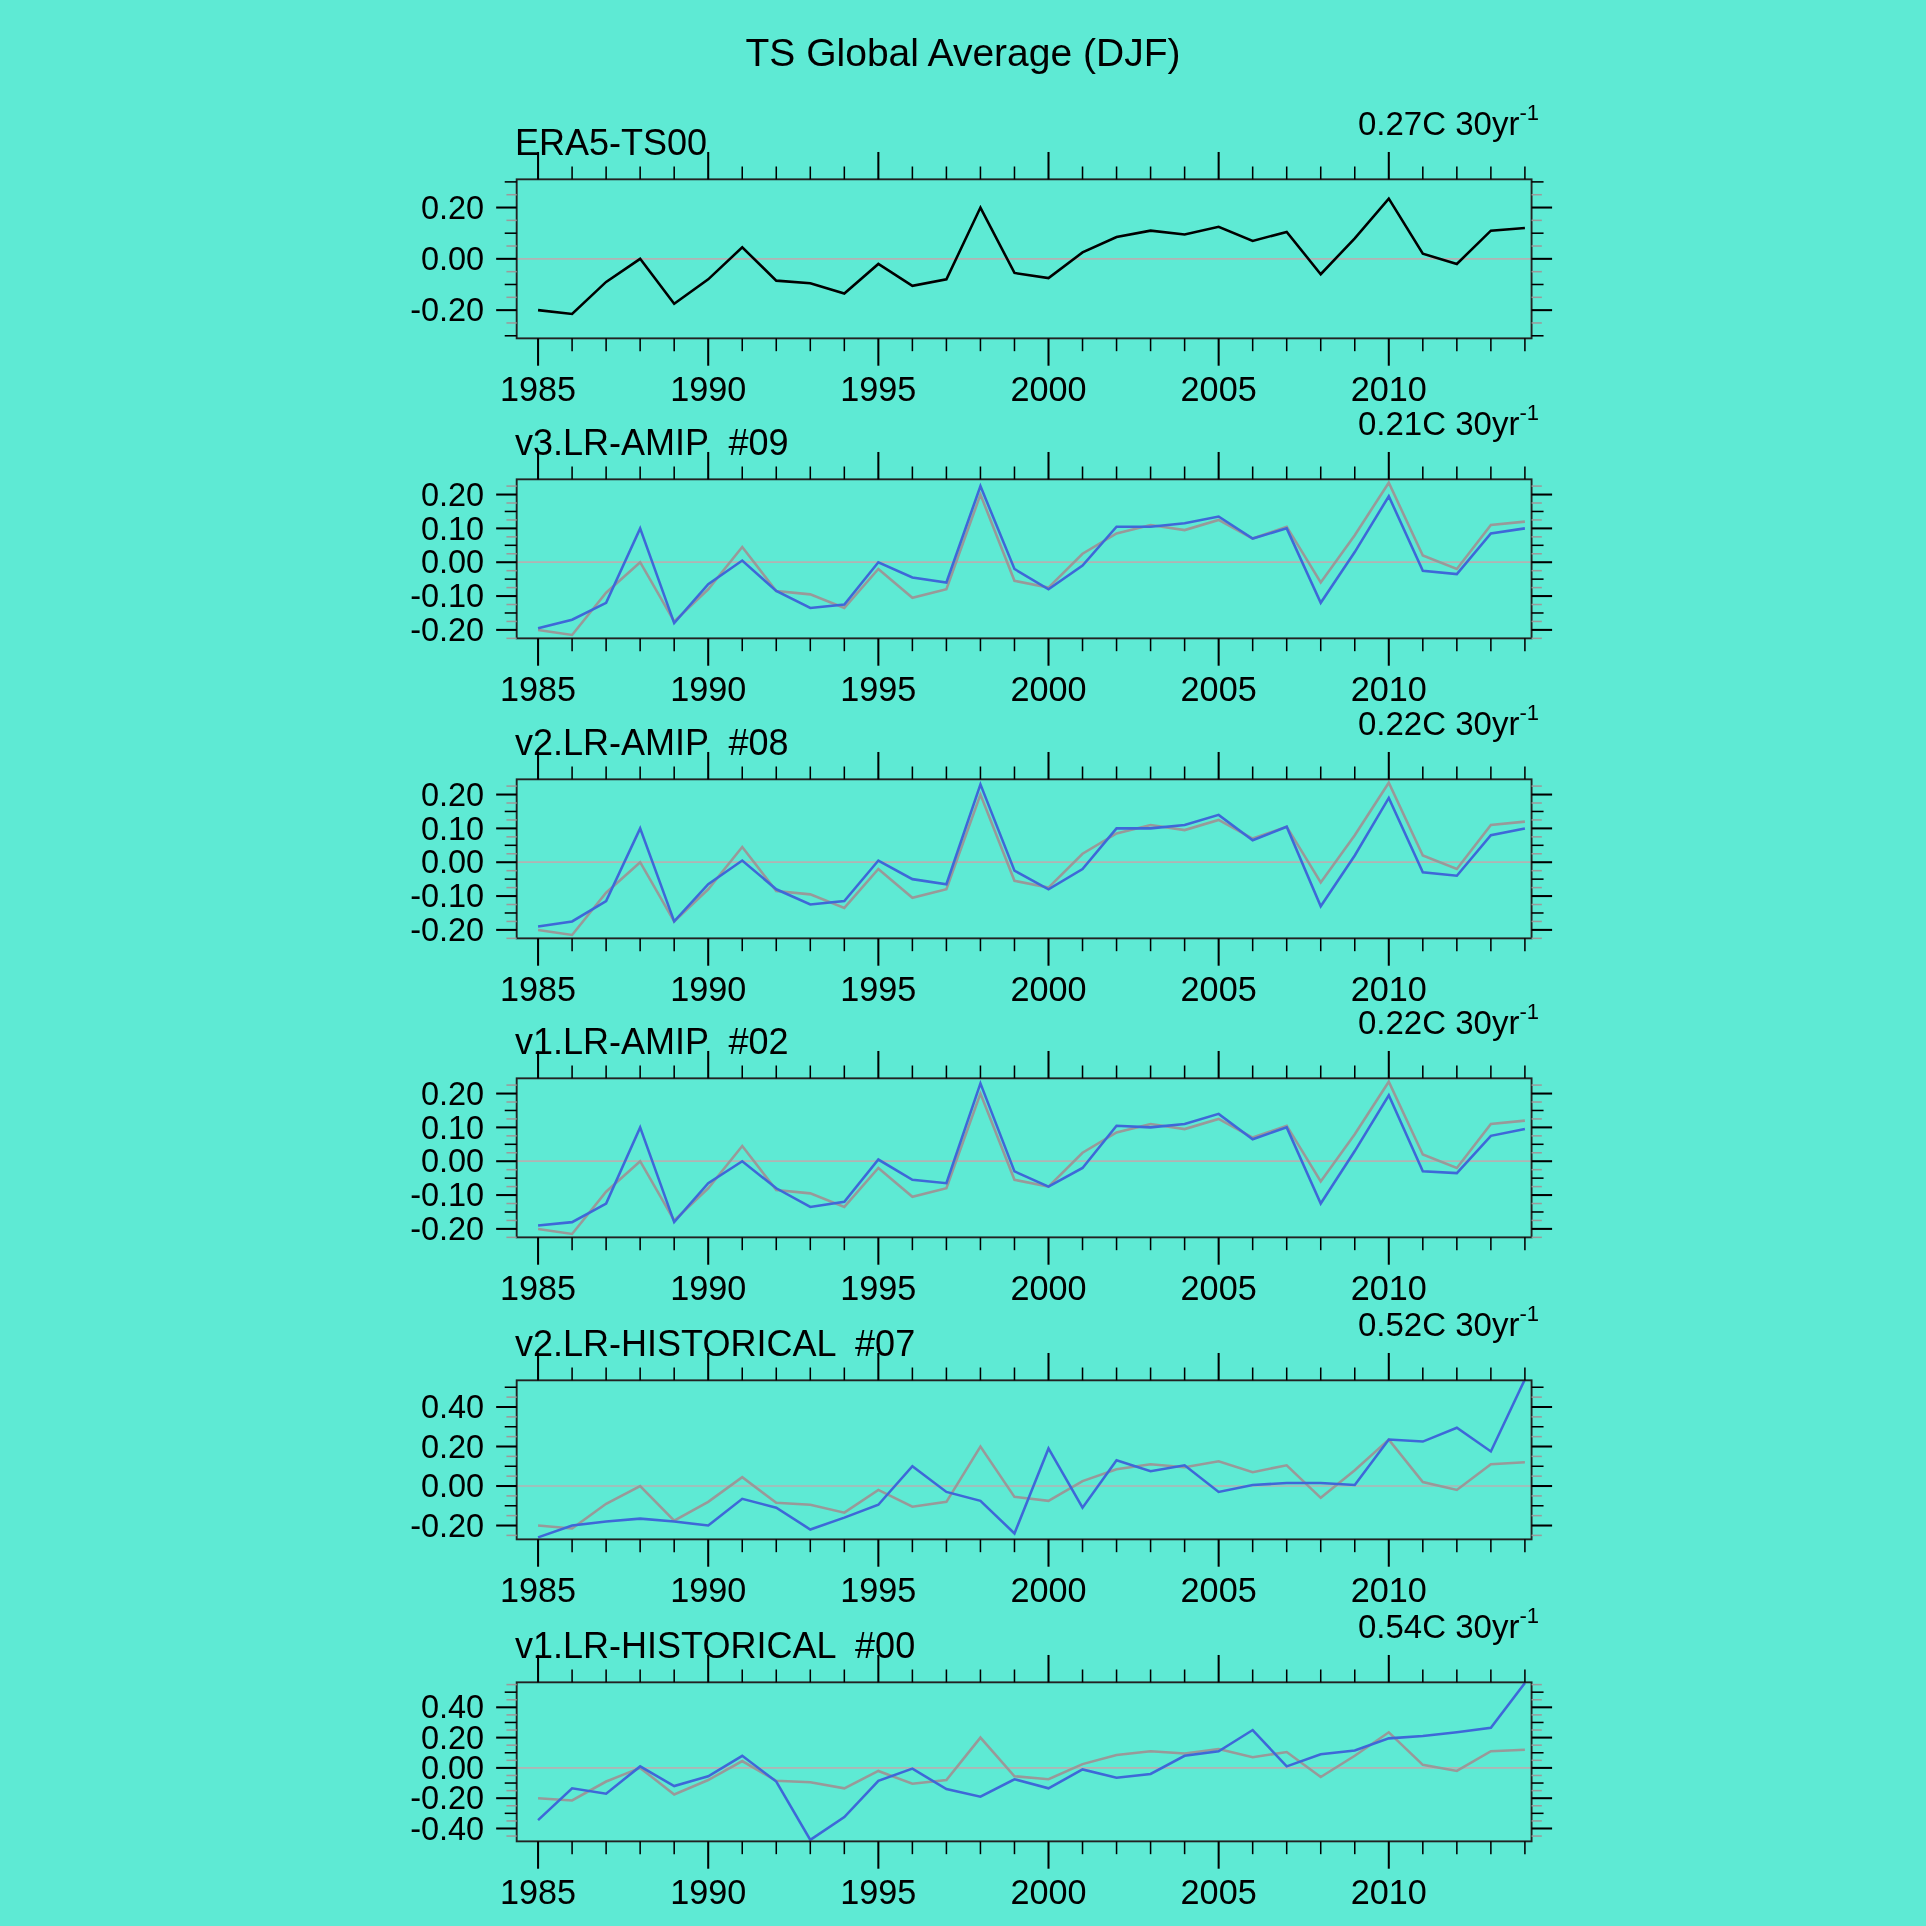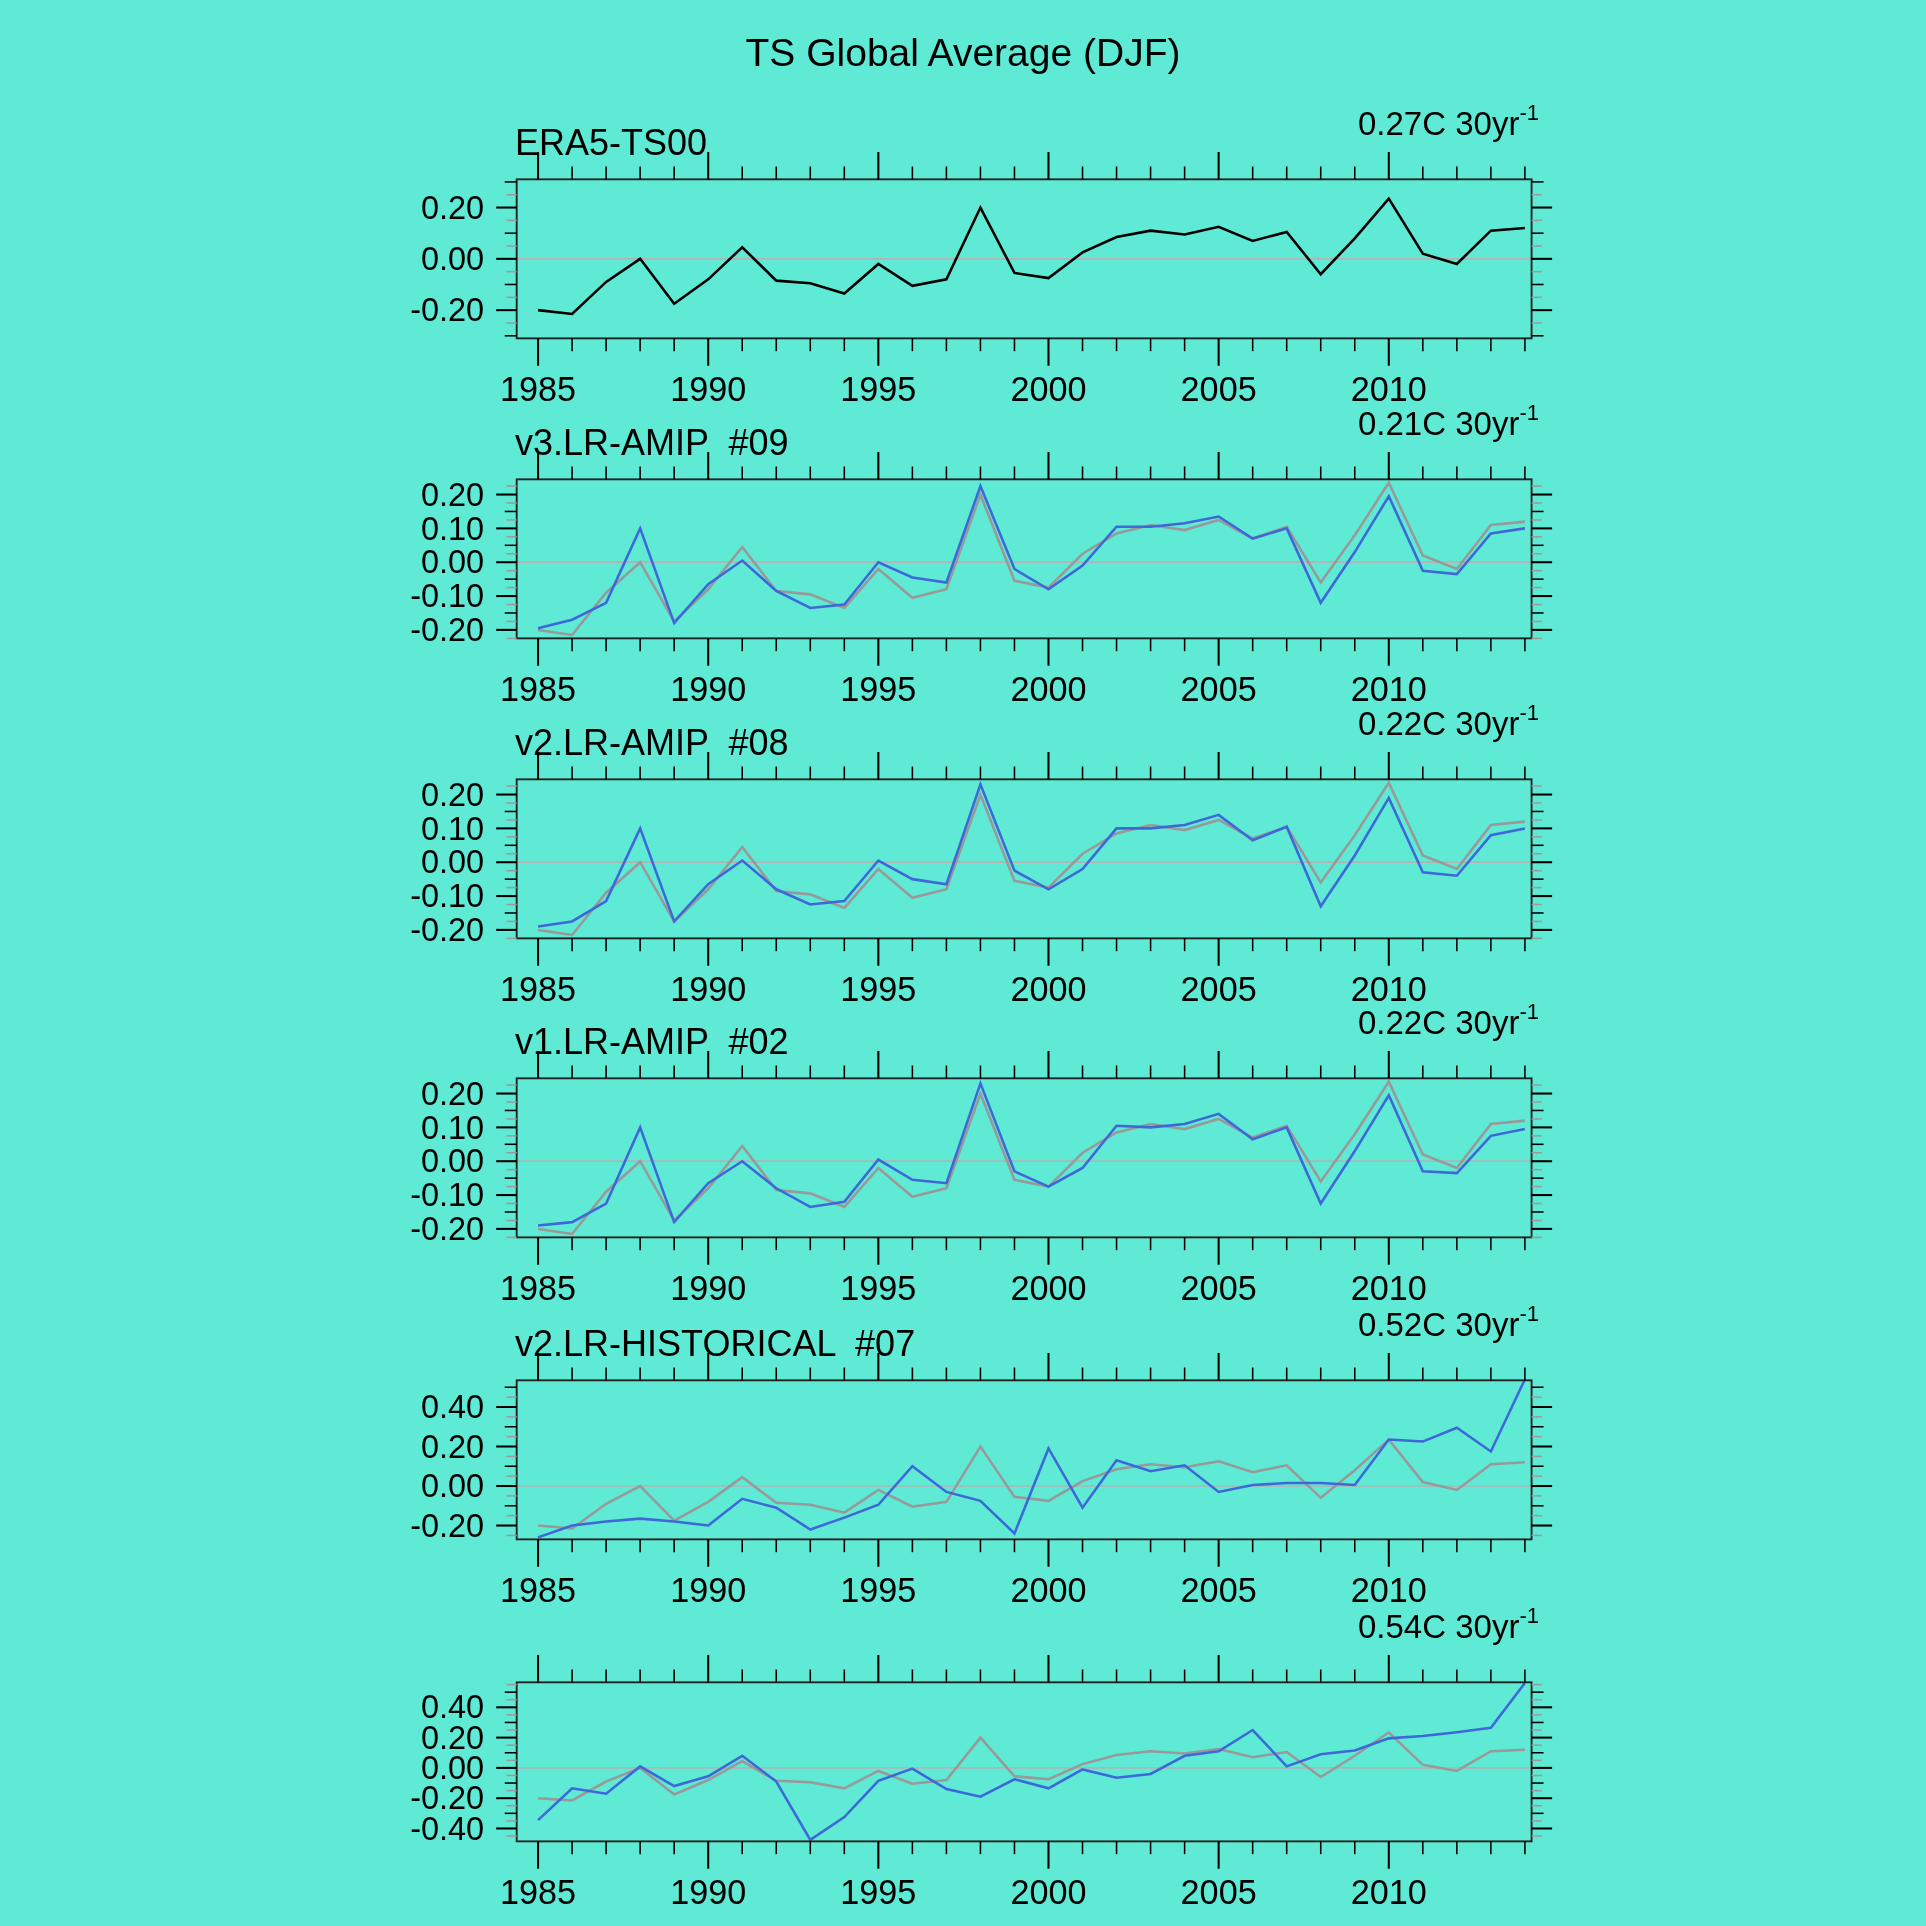--- a/index.html
+++ b/index.html
@@ -853,17 +853,18 @@
           <line x1="1790" y1="117.65714285714284" x2="1802" y2="117.65714285714284" stroke="#9b9b9b" stroke-width="1.8"></line>
         </g>
         <g>
           <text x="565" y="157.22857142857143" text-anchor="end" font-size="38" fill="#000000" font-family="Liberation Sans, DejaVu Sans, sans-serif">0.40</text>
           <text x="565" y="192.65714285714284" text-anchor="end" font-size="38" fill="#000000" font-family="Liberation Sans, DejaVu Sans, sans-serif">0.20</text>
           <text x="565" y="228.0857142857143" text-anchor="end" font-size="38" fill="#000000" font-family="Liberation Sans, DejaVu Sans, sans-serif">0.00</text>
           <text x="565" y="263.51428571428573" text-anchor="end" font-size="38" fill="#000000" font-family="Liberation Sans, DejaVu Sans, sans-serif">-0.20</text>
           <text x="565" y="298.9428571428572" text-anchor="end" font-size="38" fill="#000000" font-family="Liberation Sans, DejaVu Sans, sans-serif">-0.40</text>
         </g>
       </svg>
+    <span class="panel-title">v1.LR-HISTORICAL  #00</span>
     <span class="panel-trend"><span>0.54C 30yr</span><sup>-1</sup></span>
   </div>
 
 </div>
 
 
 </body></html>

